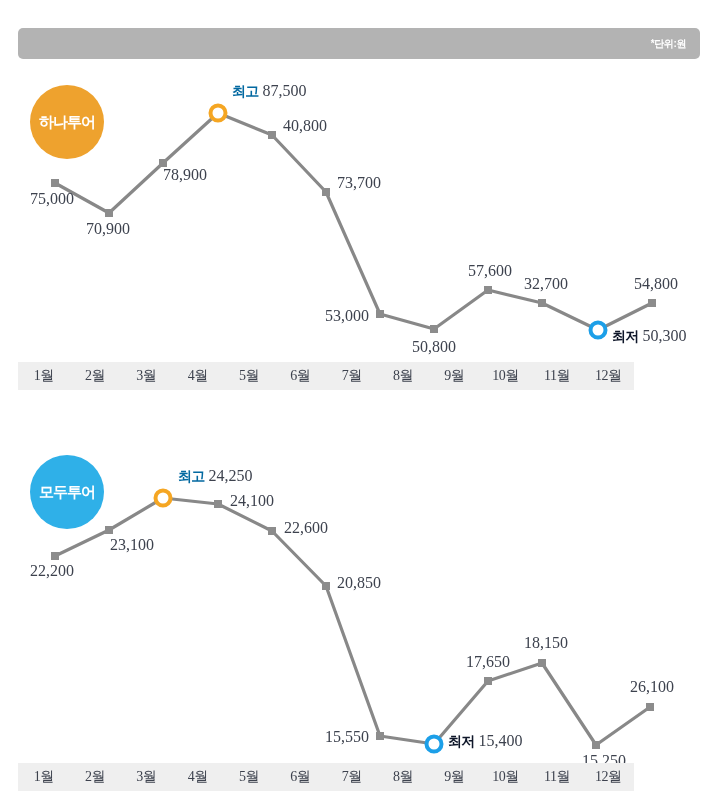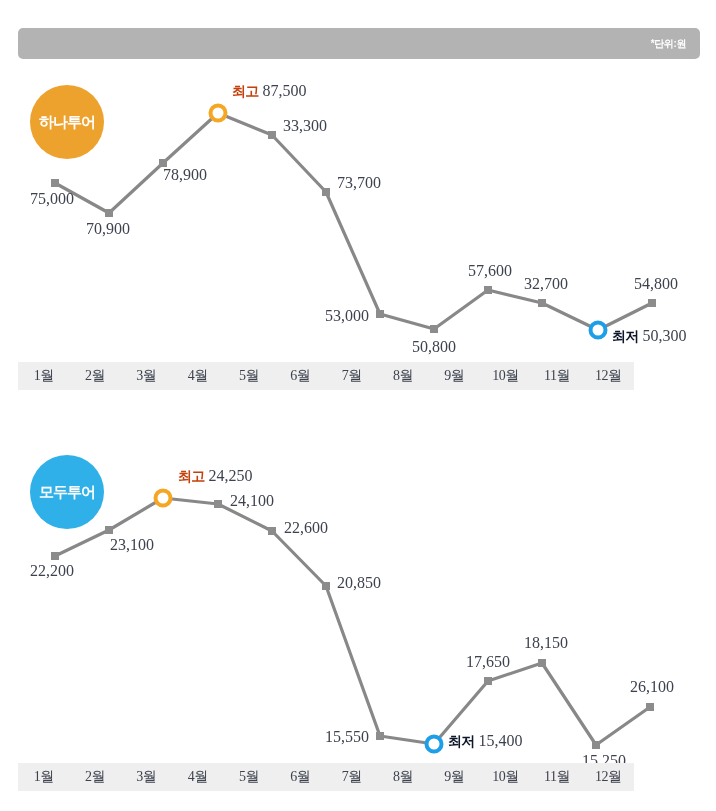--- a/index.html
+++ b/index.html
@@ -104,21 +104,21 @@
   .vlabel.anchor-end { transform: translateX(-100%); }
   .vlabel.anchor-mid { transform: translateX(-50%); }
 
   .tag {
     font-family: "Liberation Sans", sans-serif;
     font-size: 14px;
     font-weight: bold;
     letter-spacing: -0.8px;
     margin-right: 4px;
   }
-  .tag-high { color: #c2410c; }
+  .tag-high { color: #0369a1; }
   .tag-low  { color: #0f172a; }
 
   
   .axis {
     position: absolute;
     left: 18px;
     width: 616px;
     height: 28px;
     background: #efefef;
     display: flex;
@@ -166,21 +166,21 @@
     </svg>
 
     <div class="badge badge-hana" style="left:30px; top:23px;">
       <span class="badge-label">하나투어</span>
     </div>
 
     <span class="vlabel anchor-mid" style="left:52px;  top:128px;">75,000</span>
     <span class="vlabel anchor-mid" style="left:108px; top:158px;">70,900</span>
     <span class="vlabel" style="left:163px; top:104px;">78,900</span>
     <span class="vlabel" style="left:232px; top:20px;"><span class="tag tag-high">최고</span><span>87,500</span></span>
-    <span class="vlabel" style="left:283px; top:55px;">33,300</span>
+    <span class="vlabel" style="left:283px; top:55px;">40,800</span>
     <span class="vlabel" style="left:337px; top:112px;">73,700</span>
     <span class="vlabel anchor-end" style="left:369px; top:245px;">53,000</span>
     <span class="vlabel anchor-mid" style="left:434px; top:276px;">50,800</span>
     <span class="vlabel anchor-mid" style="left:490px; top:200px;">57,600</span>
     <span class="vlabel anchor-mid" style="left:546px; top:213px;">32,700</span>
     <span class="vlabel" style="left:612px; top:265px;"><span class="tag tag-low">최저</span><span>50,300</span></span>
     <span class="vlabel anchor-mid" style="left:656px; top:213px;">54,800</span>
   </div>
 
   <div class="axis" id="axis-1" style="top:300px;">

